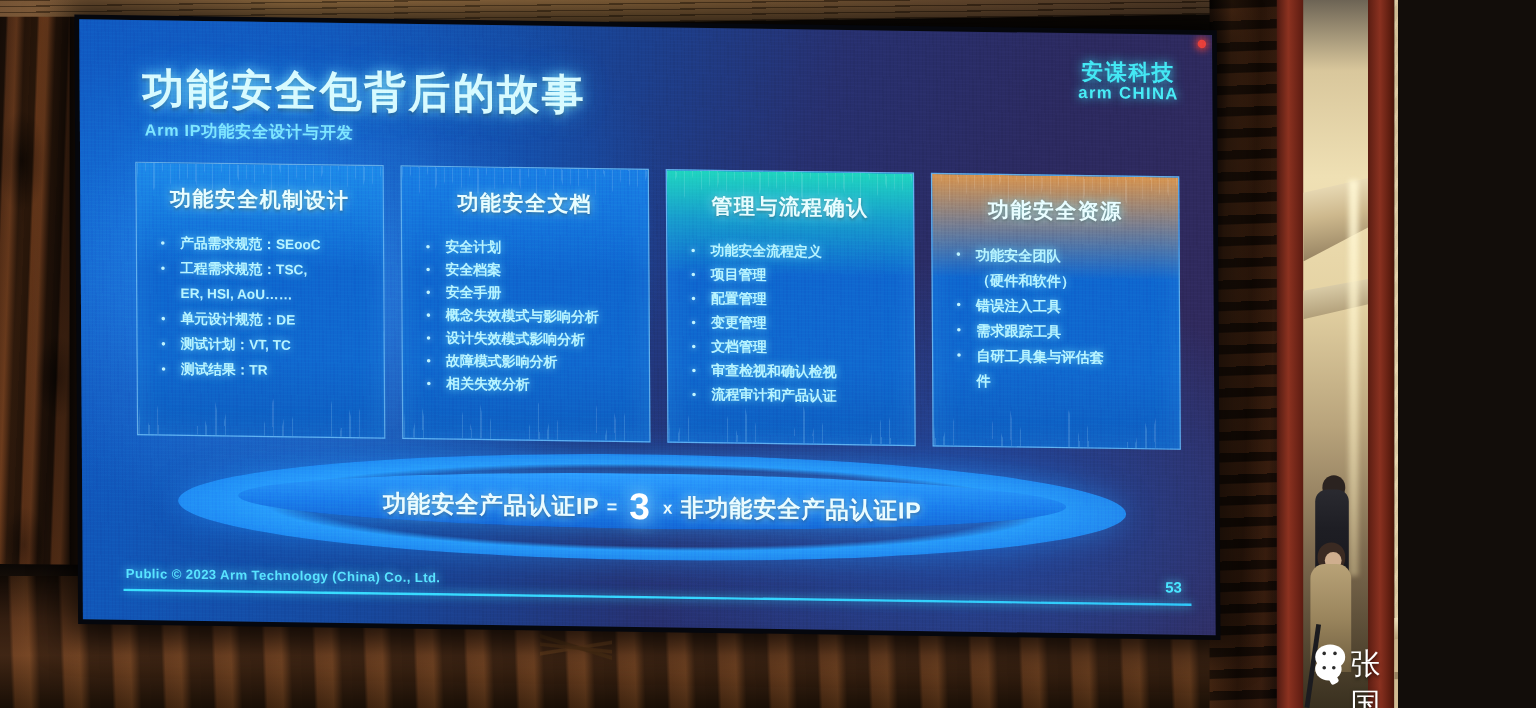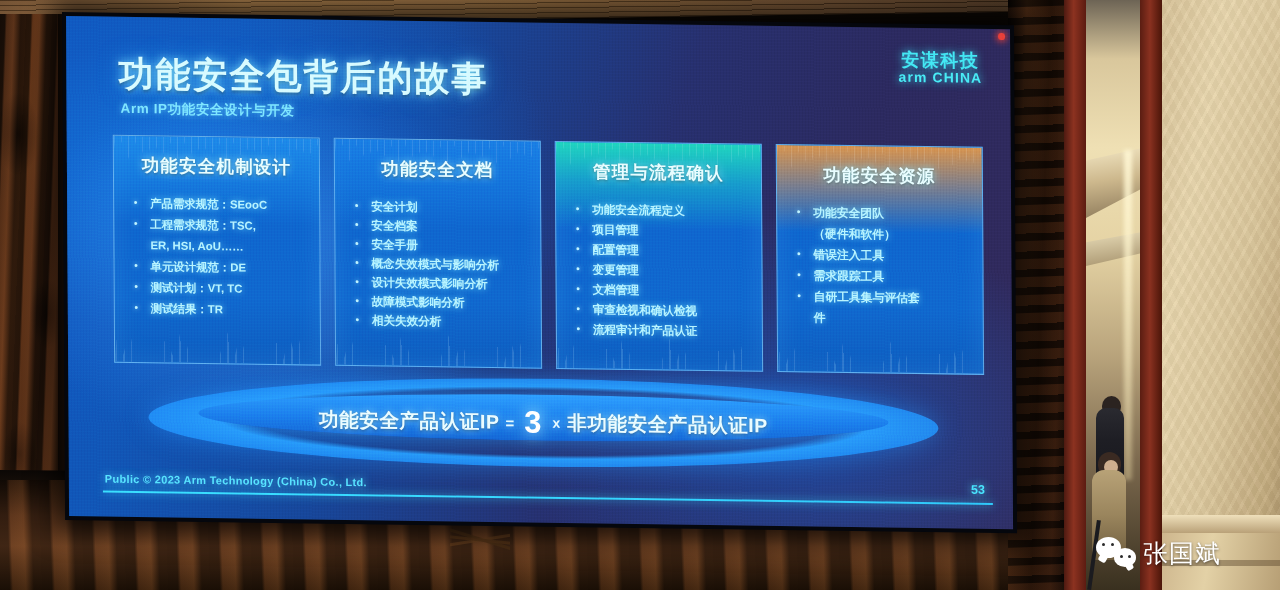--- a/index.html
+++ b/index.html
@@ -2,21 +2,21 @@
 <html><head>
 <meta charset="utf-8">
 <title>Presentation Photo</title>
 <style>
   * { margin:0; padding:0; box-sizing:border-box; }
   html,body{
     width:1280px; height:590px; overflow:hidden;
     background:#120d0a;
     font-family:"Liberation Sans","DejaVu Sans",sans-serif;
   }
-  .scene{position:relative;width:1280px;height:590px;overflow:hidden;}
+  .scene{position:relative;width:1165px;height:590px;overflow:hidden;}
 
   
   .room-bg{position:absolute;inset:0;background:#191110;}
 
   
   .ceiling{
     position:absolute;left:0;top:0;width:1090px;height:34px;
     background:
       repeating-linear-gradient(180deg,
         rgba(0,0,0,.34) 0px, rgba(0,0,0,.34) 1px,

